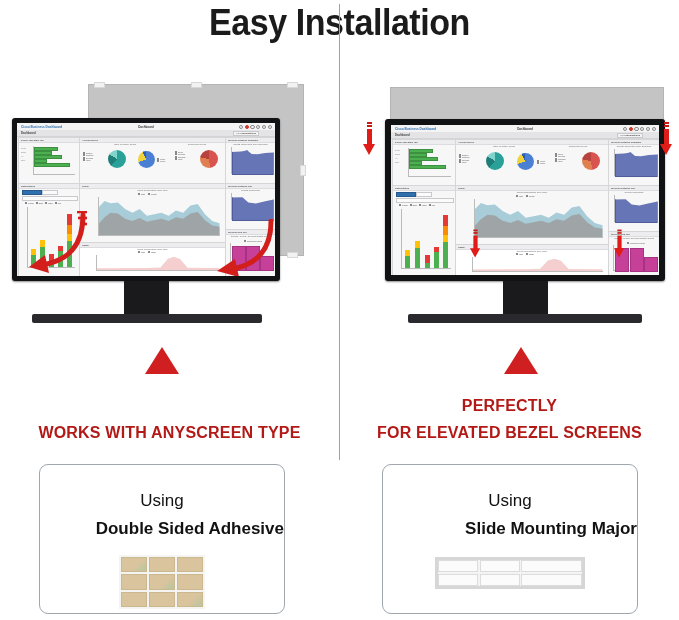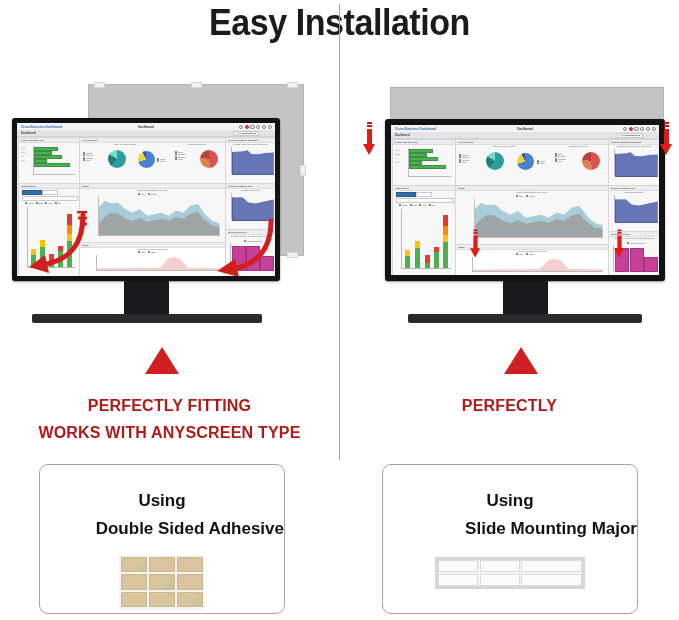--- a/index.html
+++ b/index.html
@@ -175,21 +175,21 @@
 
   
   .infobox{
     position:absolute;
     background:#ffffff;
     border:1px solid #9fa6ae;
     border-radius:9px;
   }
   .infobox .l1{
     position:absolute;left:0;right:0;top:26px;text-align:center;
-    font-size:17px;font-weight:bold;color:#121212;
+    font-size:17px;font-weight:normal;color:#121212;
   }
   .infobox .l2{
     position:absolute;left:0;right:0;top:54px;text-align:right;
     font-size:17px;font-weight:bold;color:#121212;
   }
 
   
   .pads{
     position:absolute;left:50%;transform:translateX(-50%);top:90px;
     width:86px;height:54px;background:#f4f4f2;
@@ -431,21 +431,20 @@
           <path d="M58 2 C58 30, 44 46, 18 50" stroke="#d21f1c" stroke-width="5" fill="none" stroke-linecap="round"></path>
           <polygon points="22,40 4,52 26,58" fill="#d21f1c"></polygon>
         </svg>
       </div>
 
       <div class="mon-neck" style="left:112px;top:163px;width:45px;height:36px;"></div>
       <div class="mon-base" style="left:20px;top:196px;width:230px;height:9px;"></div>
     </div>
 
     <div class="tri-up" style="left:145px;top:347px;"></div>
-    <div class="caption cap1" style="left:0;top:397px;">PERFECTLY FITTING</div>
     <div class="caption cap2" style="left:0;top:424px;">WORKS WITH ANYSCREEN TYPE</div>
 
     <div class="infobox" style="left:39px;top:464px;width:244px;height:148px;">
       <div class="l1">Using</div>
       <div class="l2">Double Sided Adhesive</div>
       <div class="pads">
         <span></span>
         <span></span>
         <span></span>
         <span></span>
@@ -669,20 +668,21 @@
     </div>
     <div class="arrow-down" style="left:320px;top:122px;width:13px;height:34px;">
       <div class="dash1"></div>
       <div class="dash2"></div>
       <div class="shaft"></div>
       <div class="head"></div>
     </div>
 
     <div class="tri-up" style="left:164px;top:347px;"></div>
     <div class="caption cap1" style="left:0;top:397px;">PERFECTLY</div>
+    <div class="caption cap2" style="left:0;top:424px;">FOR ELEVATED BEZEL SCREENS</div>
 
     <div class="infobox" style="left:42px;top:464px;width:254px;height:148px;">
       <div class="l1">Using</div>
       <div class="l2">Slide Mounting Major</div>
       <div class="tabs-strip">
         <div class="tabs-inner">
           <span></span>
           <span></span>
           <span class="wide"></span>
           <span></span>

